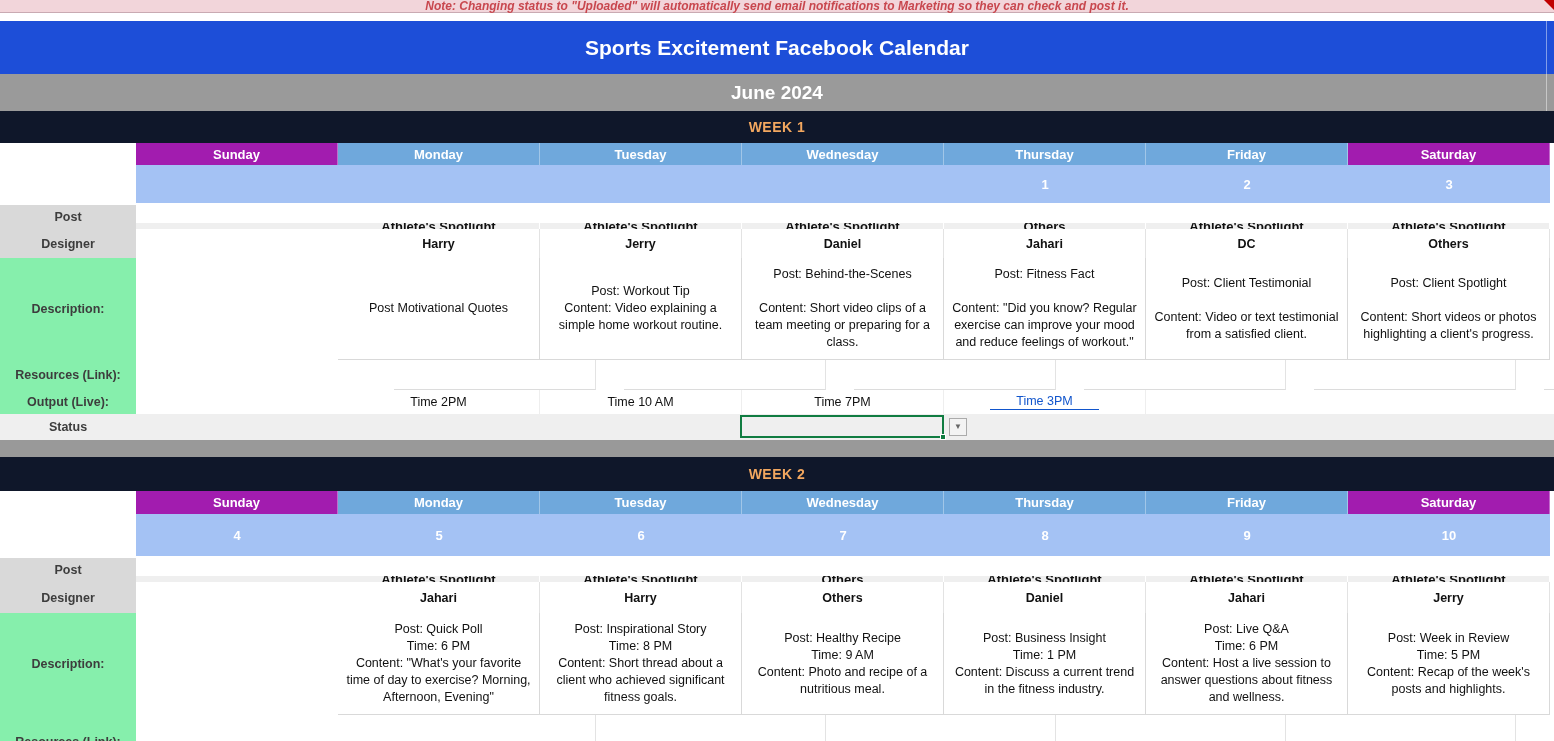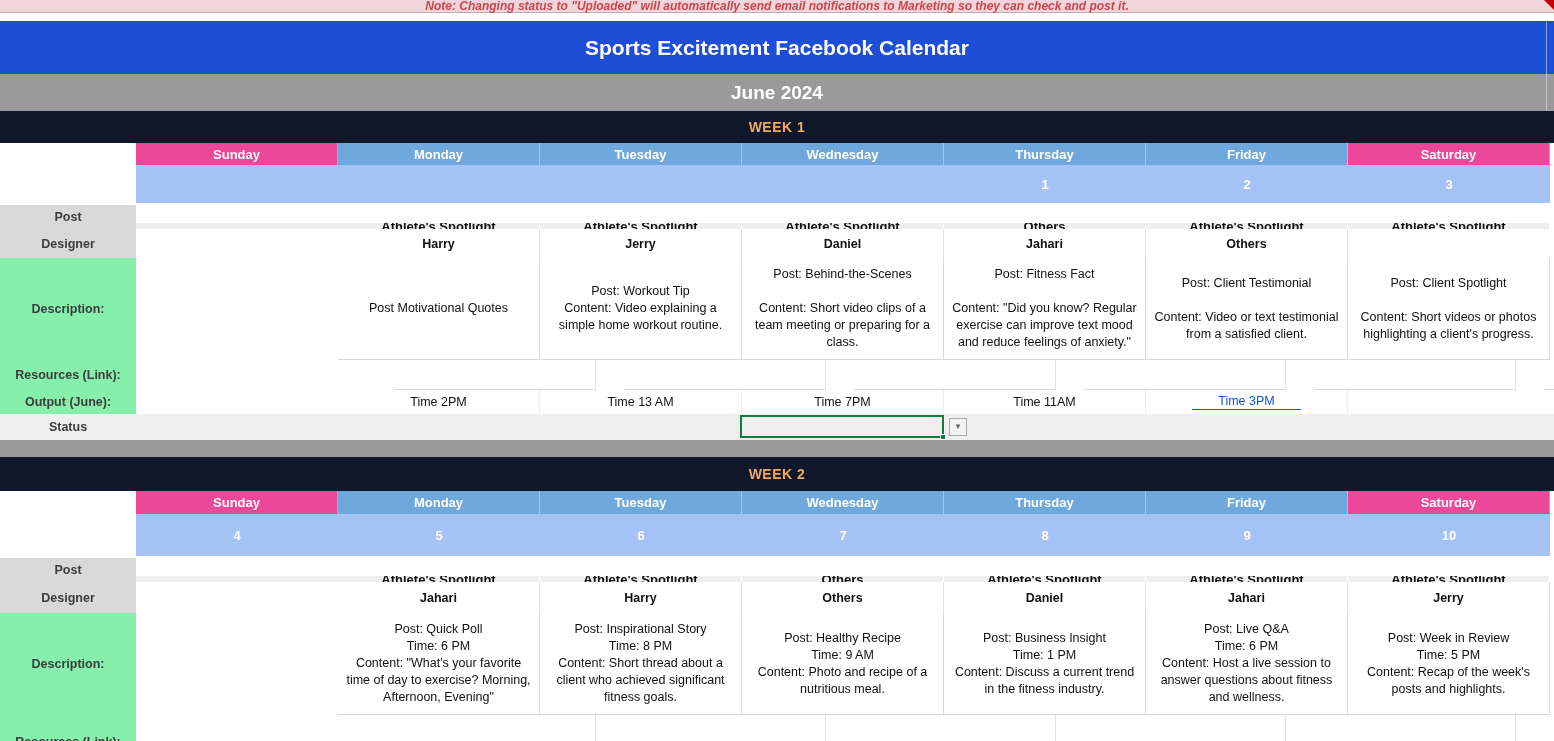--- a/index.html
+++ b/index.html
@@ -23,21 +23,21 @@
 
   
   .row { display:flex; width:1554px; }
   .lbl { width:136px; flex:0 0 136px; display:flex; align-items:center; justify-content:center;
          font-size:12.5px; font-weight:bold; color:#3d3d3d; }
   .cell { width:202px; flex:0 0 202px; display:flex; align-items:center; justify-content:center; overflow:hidden; }
   .filler { flex:1 1 auto; background:#fff; }
 
   .r-dayhead { height:22px; } .w2g .r-dayhead { height:23px; }
   .dh { background:#6FA8DC; color:#fff; font-size:13px; font-weight:bold; border-right:1px solid rgba(255,255,255,.35); }
-  .dh.edge { background:#ec4899; }
+  .dh.edge { background:#a21caf; }
   .r-dates { height:38px; } .w2g .r-dates { height:42px; }
   .dt { background:#A4C2F4; color:#fff; font-size:13px; font-weight:bold; }
   .r-gap { height:2px; background:#fff; }
 
   .r-post { height:24px; }
   .lbl-dark { background:#D9D9D9; }
   .pc { background:#EFEFEF; font-size:13px; font-weight:bold; color:#111; border-right:1px solid #fff;margin-top:18px; }
   .pc.c0 { border-right:none; }
 
   .r-designer { height:29px; } .w2g .r-designer { height:31px; }
@@ -128,61 +128,61 @@
       <div class="cell pc">Athlete's Spotlight</div>
       <div class="filler"></div>
     </div>
     <div class="row r-designer">
       <div class="lbl lbl-dark">Designer</div>
       <div class="cell dc c0"></div>
       <div class="cell dc">Harry</div>
       <div class="cell dc">Jerry</div>
       <div class="cell dc">Daniel</div>
       <div class="cell dc">Jahari</div>
+      <div class="cell dc">DC</div>
       <div class="cell dc">Others</div>
       <div class="filler"></div>
     </div>
     <div class="row r-desc">
       <div class="lbl lbl-light">Description:</div>
       <div class="cell xc c0"></div>
       <div class="cell xc">Post Motivational Quotes</div>
       <div class="cell xc">Post: Workout Tip
 Content: Video explaining a simple home workout routine.</div>
       <div class="cell xc">Post: Behind-the-Scenes
 
 Content: Short video clips of a team meeting or preparing for a class.</div>
       <div class="cell xc">Post: Fitness Fact
 
-Content: "Did you know? Regular exercise can improve text mood and reduce feelings of anxiety."</div>
+Content: "Did you know? Regular exercise can improve your mood and reduce feelings of workout."</div>
       <div class="cell xc">Post: Client Testimonial
 
 Content: Video or text testimonial from a satisfied client.</div>
       <div class="cell xc">Post: Client Spotlight
 
 Content: Short videos or photos highlighting a client's progress.</div>
       <div class="filler"></div>
     </div>
     <div class="row r-resources">
       <div class="lbl lbl-light">Resources (Link):</div>
       <div class="cell rc c0"></div>
       <div class="cell rc"></div>
       <div class="cell rc"></div>
       <div class="cell rc"></div>
       <div class="cell rc"></div>
       <div class="cell rc"></div>
       <div class="cell rc"></div>
       <div class="filler"></div>
     </div>
     <div class="row r-output">
-      <div class="lbl lbl-light">Output (June):</div>
+      <div class="lbl lbl-light">Output (Live):</div>
       <div class="cell oc c0"></div>
       <div class="cell oc">Time 2PM</div>
-      <div class="cell oc">Time 13 AM</div>
+      <div class="cell oc">Time 10 AM</div>
       <div class="cell oc">Time 7PM</div>
-      <div class="cell oc">Time 11AM</div>
       <div class="cell oc">
         <span class="link">Time 3PM</span>
       </div>
       <div class="filler"></div>
     </div>
     <div class="row r-status">
       <div class="lbl">Status</div>
       <div class="sel-box">
         <div class="fill-handle"></div>
       </div>

